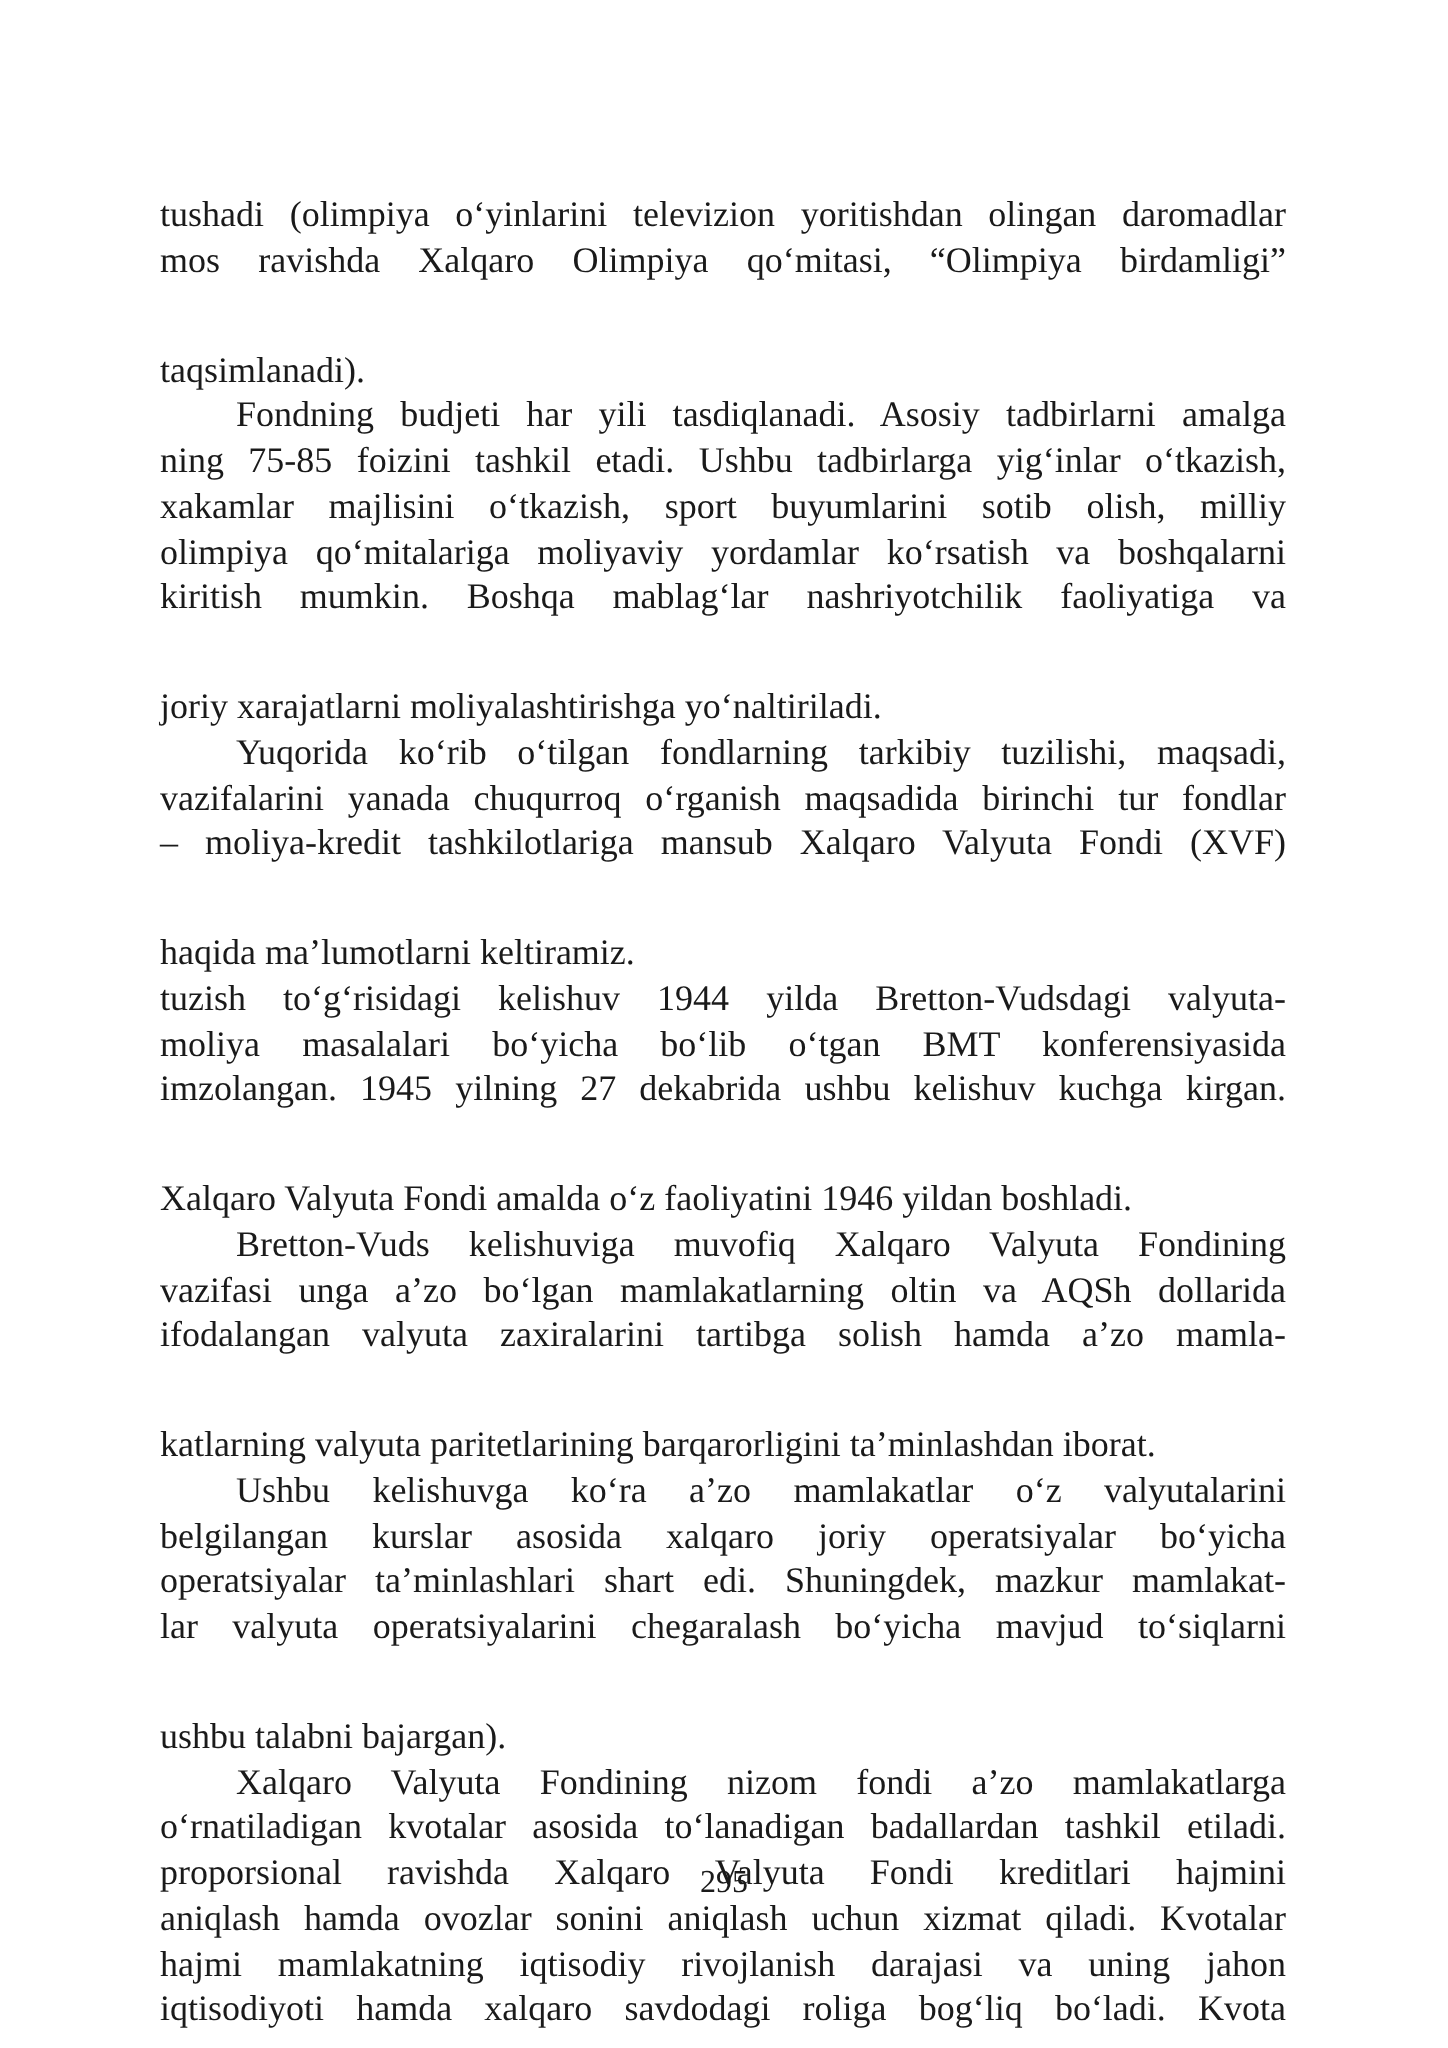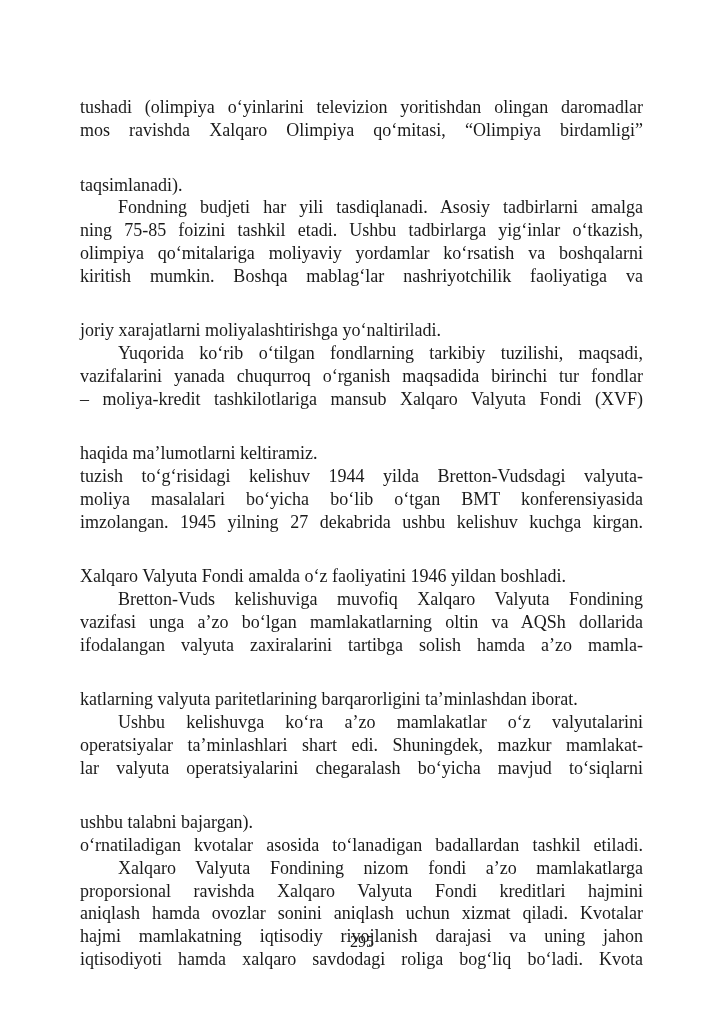--- a/index.html
+++ b/index.html
@@ -32,20 +32,21 @@
 
   <div>
     <div class="line">tushadi (olimpiya o‘yinlarini televizion yoritishdan olingan daromadlar</div>
     <div class="line">mos ravishda Xalqaro Olimpiya qo‘mitasi, “Olimpiya birdamligi”</div>
     <div class="line last">taqsimlanadi).</div>
   </div>
 
   <div>
     <div class="line indent">Fondning budjeti har yili tasdiqlanadi. Asosiy tadbirlarni amalga</div>
     <div class="line">ning 75-85 foizini tashkil etadi. Ushbu tadbirlarga yig‘inlar o‘tkazish,</div>
+    <div class="line">xakamlar majlisini o‘tkazish, sport buyumlarini sotib olish, milliy</div>
     <div class="line">olimpiya qo‘mitalariga moliyaviy yordamlar ko‘rsatish va boshqalarni</div>
     <div class="line">kiritish mumkin. Boshqa mablag‘lar nashriyotchilik faoliyatiga va</div>
     <div class="line last">joriy xarajatlarni moliyalashtirishga yo‘naltiriladi.</div>
   </div>
 
   <div>
     <div class="line indent">Yuqorida ko‘rib o‘tilgan fondlarning tarkibiy tuzilishi, maqsadi,</div>
     <div class="line">vazifalarini yanada chuqurroq o‘rganish maqsadida birinchi tur fondlar</div>
     <div class="line">– moliya-kredit tashkilotlariga mansub Xalqaro Valyuta Fondi (XVF)</div>
     <div class="line last">haqida ma’lumotlarni keltiramiz.</div>
@@ -60,28 +61,29 @@
 
   <div>
     <div class="line indent">Bretton-Vuds kelishuviga muvofiq Xalqaro Valyuta Fondining</div>
     <div class="line">vazifasi unga a’zo bo‘lgan mamlakatlarning oltin va AQSh dollarida</div>
     <div class="line">ifodalangan valyuta zaxiralarini tartibga solish hamda a’zo mamla-</div>
     <div class="line last">katlarning valyuta paritetlarining barqarorligini ta’minlashdan iborat.</div>
   </div>
 
   <div>
     <div class="line indent">Ushbu kelishuvga ko‘ra a’zo mamlakatlar o‘z valyutalarini</div>
+    <div class="line">belgilangan kurslar asosida xalqaro joriy operatsiyalar bo‘yicha</div>
     <div class="line">operatsiyalar ta’minlashlari shart edi. Shuningdek, mazkur mamlakat-</div>
     <div class="line">lar valyuta operatsiyalarini chegaralash bo‘yicha mavjud to‘siqlarni</div>
     <div class="line last">ushbu talabni bajargan).</div>
   </div>
 
   <div>
+    <div class="line indent">Xalqaro Valyuta Fondining nizom fondi a’zo mamlakatlarga</div>
     <div class="line">o‘rnatiladigan kvotalar asosida to‘lanadigan badallardan tashkil etiladi.</div>
-    <div class="line indent">Xalqaro Valyuta Fondining nizom fondi a’zo mamlakatlarga</div>
     <div class="line">proporsional ravishda Xalqaro Valyuta Fondi kreditlari hajmini</div>
     <div class="line">aniqlash hamda ovozlar sonini aniqlash uchun xizmat qiladi. Kvotalar</div>
     <div class="line">hajmi mamlakatning iqtisodiy rivojlanish darajasi va uning jahon</div>
     <div class="line">iqtisodiyoti hamda xalqaro savdodagi roliga bog‘liq bo‘ladi. Kvota</div>
   </div>
 </div>
 
 <div class="pagenum">295</div>
 
 </body></html>

